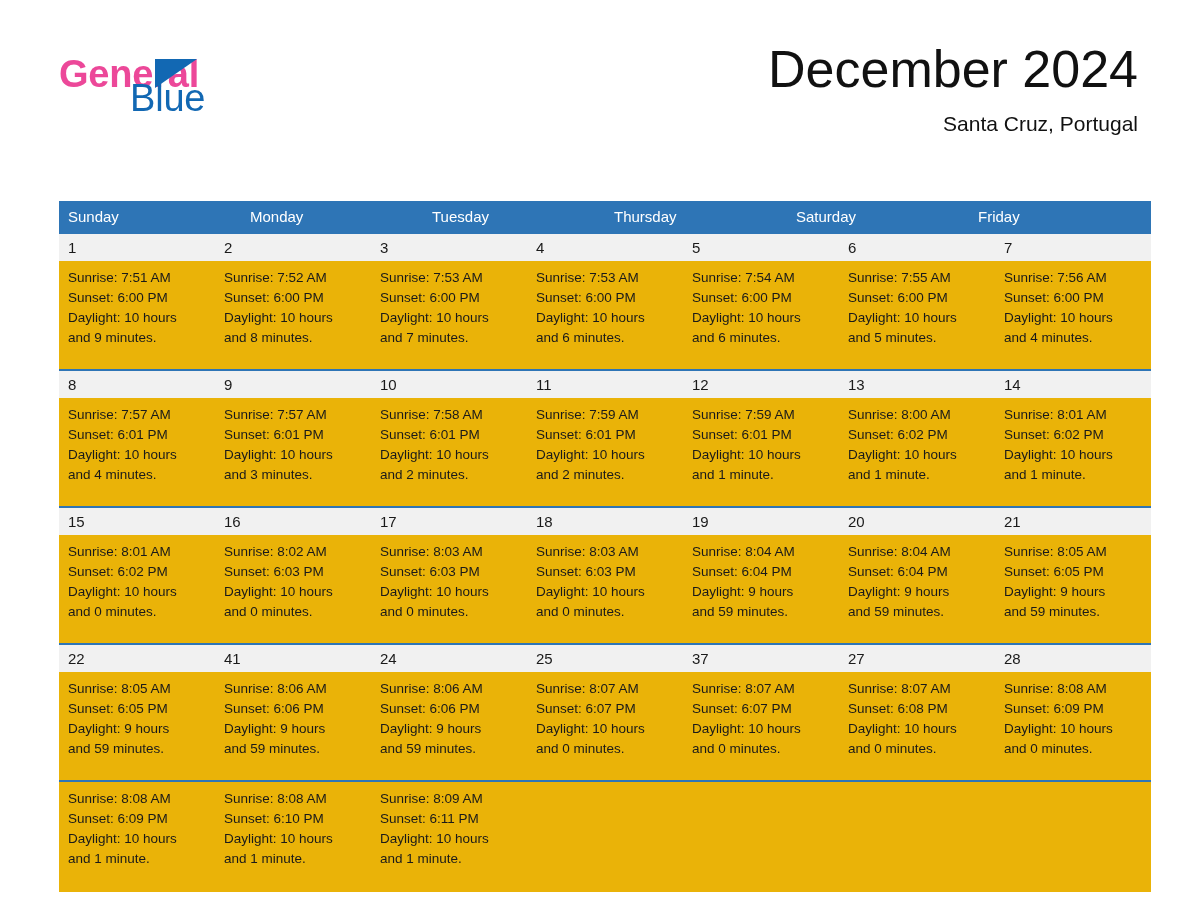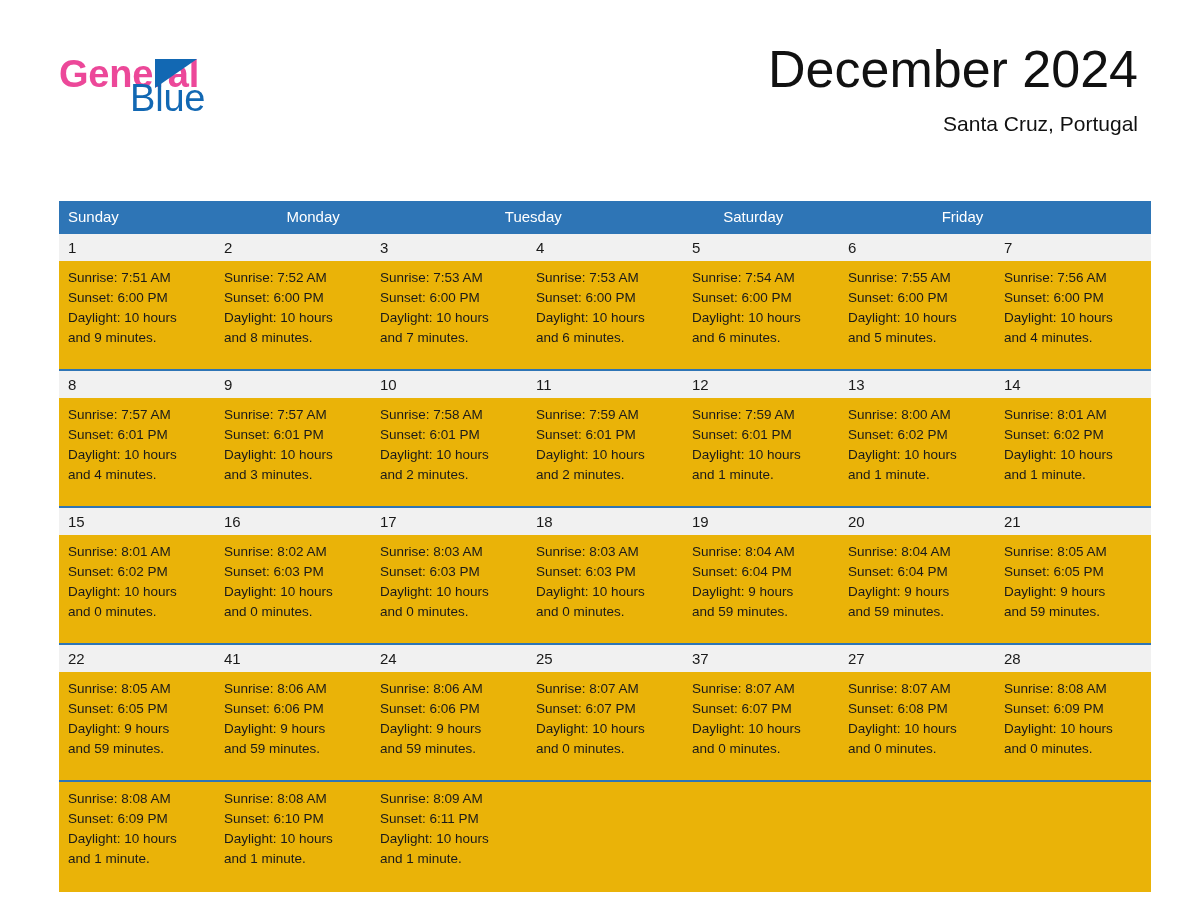--- a/index.html
+++ b/index.html
@@ -177,20 +177,21 @@
     </div>
 
   </div>
 
   <div class="calendar">
 
     <div class="weekday-row">
       <div class="weekday-cell">Sunday</div>
       <div class="weekday-cell">Monday</div>
       <div class="weekday-cell">Tuesday</div>
+      <div class="weekday-cell">Thursday</div>
       <div class="weekday-cell">Saturday</div>
       <div class="weekday-cell">Friday</div>
     </div>
 
     <div class="week-row">
       <div class="daynum-band">
         <div class="daynum-cell">1</div>
         <div class="daynum-cell">2</div>
         <div class="daynum-cell">3</div>
         <div class="daynum-cell">4</div>

